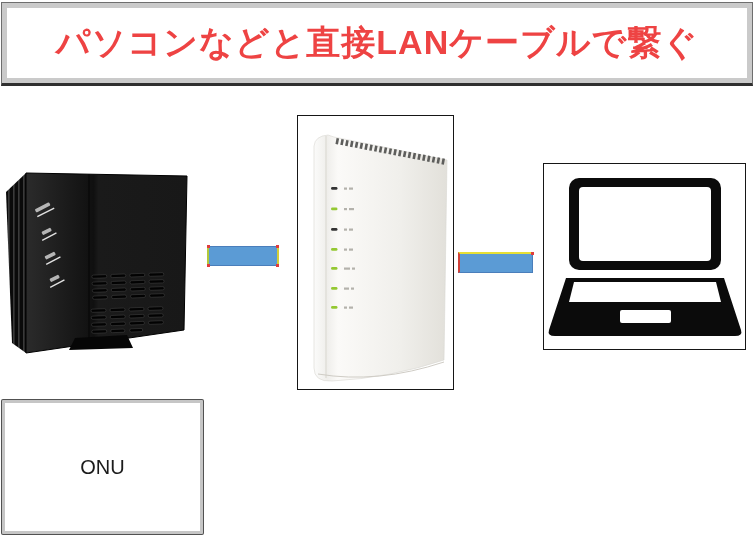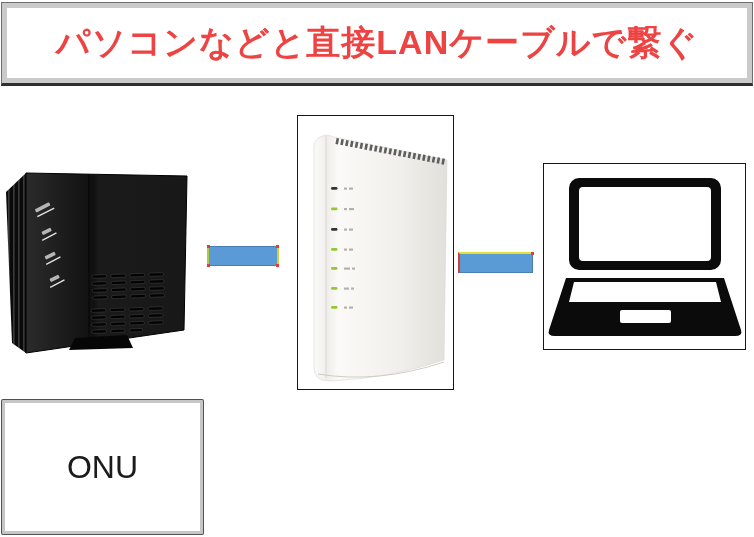--- a/index.html
+++ b/index.html
@@ -39,21 +39,21 @@
   .dot-tl{left:-2px;top:-2px;} .dot-tr{right:-2px;top:-2px;}
   .dot-bl{left:-2px;bottom:-2px;} .dot-br{right:-2px;bottom:-2px;}
   
   .label-box{
     position:absolute;top:400px;height:134px;box-sizing:border-box;background:#fff;
     border:3px solid #c6c6c6;box-shadow:0 0 0 1px #515151;border-radius:1px;
     display:flex;flex-direction:column;align-items:center;justify-content:center;
     color:#1b1b1b;font-size:26px;text-align:center;
   }
   .label-box .ln{line-height:49px;white-space:nowrap;}
-  .box-onu{left:2px;width:201px;font-size:32px;}
+  .box-onu{left:2px;width:201px;font-size:20px;}
   .box-gw{left:276px;width:200px;}
   .box-pc{left:548px;top:402px;width:198px;height:131px;}
 </style>
 </head>
 <body>
 
 <div id="canvas">
 
   <div class="title-banner">
     <span class="title-text">パソコンなどと直接LANケーブルで繋ぐ</span>

